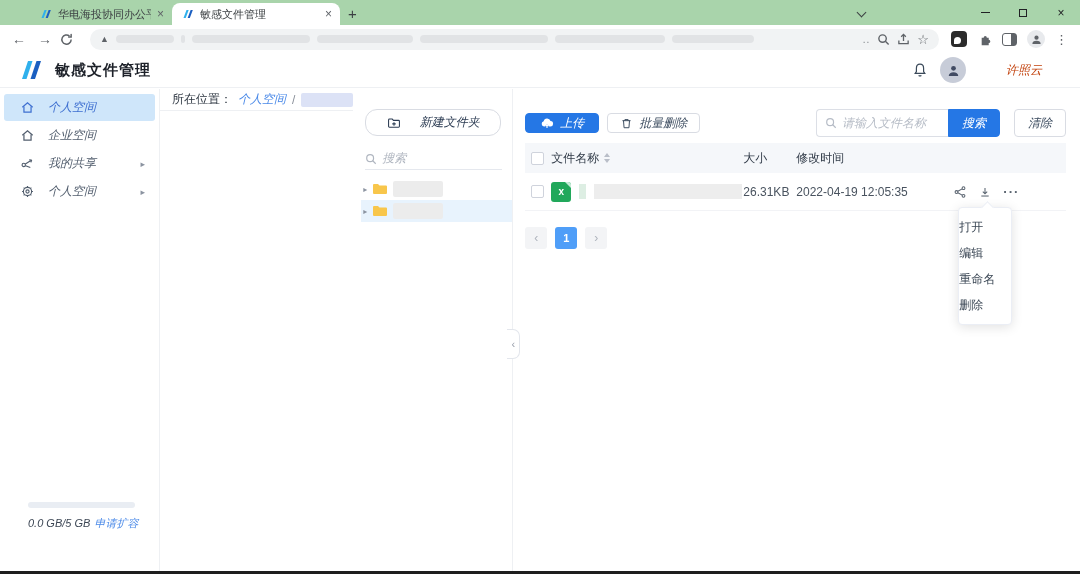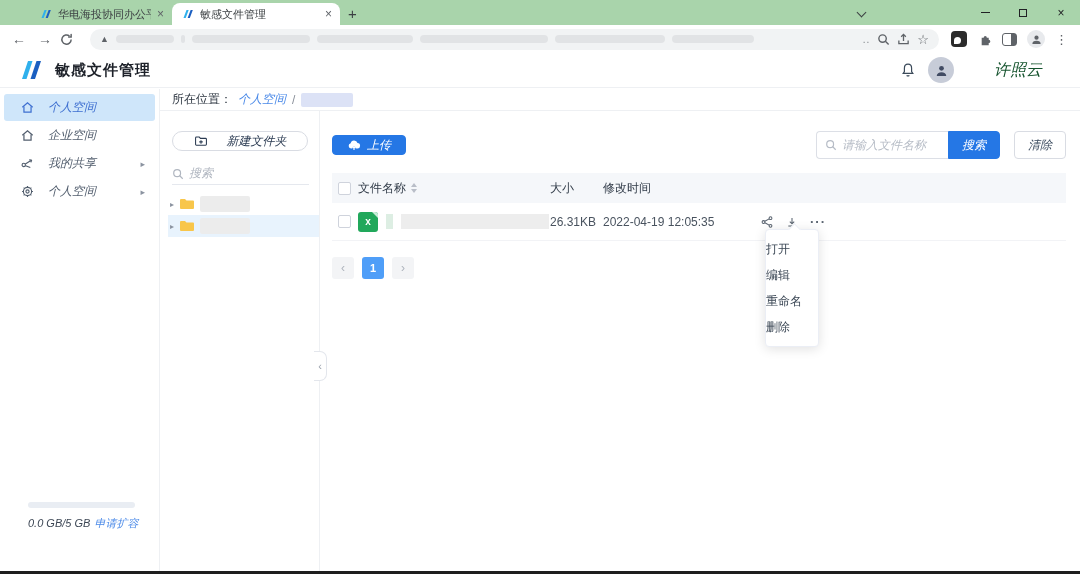--- a/index.html
+++ b/index.html
@@ -38,45 +38,45 @@
   .panel-ico::after { content:""; position:absolute; right:0; top:0; width:5px; height:100%; background:#5f6368; }
   .chrome-avatar { width:18px; height:18px; border-radius:50%; background:#e8eaed; display:flex; align-items:center; justify-content:center; }
   .kebab { color:#5f6368; font-size:13px; }
 
   
   .app-header { height:35px; background:#fff; border-bottom:1px solid #eef0f3; display:flex; align-items:center; padding:0 20px; }
   .logo { display:flex; align-items:center; gap:9px; }
   .app-title { font-size:15px; font-weight:bold; color:#1d2129; letter-spacing:1px; }
   .hdr-right { margin-left:auto; display:flex; align-items:center; gap:12px; padding-right:18px; }
   .hdr-avatar { width:26px; height:26px; border-radius:50%; background:#c7ccd8; display:flex; align-items:center; justify-content:center; }
-  .username { font-size:16px; color:#14532d; font-style:italic;margin-left:28px; }
+  .username { font-size:12px; color:#c2410c; font-style:italic;margin-left:28px; }
 
   
   .content { position:absolute; top:89px; left:0; right:0; bottom:3px; display:flex; }
   .sidebar { width:160px; border-right:1px solid #eef0f3; position:relative; padding-top:4px; }
   .side-item { height:27px; margin:1px 4px; padding-left:16px; display:flex; align-items:center; gap:13px; color:#525e6e; font-style:italic; border-radius:3px; cursor:pointer; }
   .side-item.active { background:#cfe6fa; color:#3e6fd0; }
   .side-item .lbl { flex:1; font-size:12px; }
   .side-arrow { margin-right:10px; font-size:9px; color:#8b93a0; font-style:normal; }
   .storage { position:absolute; left:28px; bottom:40px; width:118px; font-style:italic; }
   .storage-bar { width:107px; height:6px; border-radius:3px; background:#e9edf3; }
   .storage-text { margin-top:8px; font-size:11px; color:#3c4654; white-space:nowrap; }
   .storage-link { color:#4b8ae8; margin-left:4px; }
 
-  .main { flex:1; display:flex; flex-direction:column; min-width:0; }
+  .main { flex:1; display:flex; flex-direction:row; min-width:0; }
   .breadcrumb { height:22px; border-bottom:1px solid #eef0f3; display:flex; align-items:center; padding-left:12px; gap:6px; font-size:12px; }
   .bc-label { color:#2c3540; }
   .bc-link { color:#4b8ae8; font-style:italic; }
   .bc-sep { color:#8a909a; }
   .bc-redact { width:52px; height:14px; border-radius:2px; background:#dce2f6; }
   .body { flex:1; display:flex; position:relative; min-height:0; }
 
   
   .folder-panel { width:160px; border-right:1px solid #eef0f3; padding:20px 10px 0 12px; }
-  .newfolder-btn { width:136px; height:20px; background:#fff; border:1px solid #d9dce3; border-radius:12px; display:flex; align-items:center; justify-content:center; gap:19px; font-size:12px; color:#2b3b52; font-style:italic; cursor:pointer; }
+  .newfolder-btn { width:136px; height:27px; background:#fff; border:1px solid #d9dce3; border-radius:12px; display:flex; align-items:center; justify-content:center; gap:19px; font-size:12px; color:#2b3b52; font-style:italic; cursor:pointer; }
   .tree-search { margin-top:12px; height:22px; border-bottom:1px solid #e5e8ee; display:flex; align-items:center; gap:5px; color:#b0b6c0; font-size:12px; font-style:italic; }
   .tree { margin-top:8px; }
   .tree-row { height:22px; display:flex; align-items:center; gap:5px; padding-left:2px; margin:0 -10px 0 -4px; padding-right:10px; }
   .tree-row.selected { background:#e8f3fd; }
   .tree-caret { font-size:8px; color:#8b93a0; font-style:normal; }
   .tree-redact { width:50px; height:16px; background:#ececec; border-radius:2px; }
 
   
   .collapse-handle { position:absolute; left:154px; top:240px; width:13px; height:30px; background:#fff; border:1px solid #e3e6ec; border-left:none; border-radius:0 7px 7px 0; display:flex; align-items:center; justify-content:center; color:#9aa1ac; font-size:11px; cursor:pointer; z-index:5; }
 
@@ -87,21 +87,21 @@
   .btn-primary { background:#2577e5; color:#fff; border:1px solid #2577e5; padding:0 14px; }
   .btn-plain { background:#fff; color:#3a4a5e; border:1px solid #d9dce3; padding:0 12px; margin-left:8px; }
   .search-group { margin-left:auto; display:flex; align-items:center; }
   .search-wrap { width:132px; height:28px; border:1px solid #dcdfe6; border-right:none; border-radius:4px 0 0 4px; display:flex; align-items:center; padding:0 8px; gap:5px; background:#fff; }
   .search-wrap input { border:none; outline:none; width:100%; font-size:12px; font-style:italic; background:transparent; color:#333; }
   .search-wrap input::placeholder { color:#b6bcc6; }
   .btn-search { background:#2577e5; color:#fff; border:1px solid #2577e5; border-radius:0 4px 4px 0; height:28px; padding:0 13px; font-size:12px; font-style:italic; display:flex; align-items:center; cursor:pointer; }
   .btn-clear { margin-left:14px; height:28px; padding:0 13px; background:#fff; border:1px solid #d9dce3; border-radius:4px; color:#3a4a5e; font-size:12px; font-style:italic; display:flex; align-items:center; cursor:pointer; }
 
   .grid-row { display:grid; grid-template-columns:26px 192px 53px 157px 1fr; align-items:center; }
-  .thead { margin-top:14px; height:30px; background:#f5f7fa; color:#323c49; font-size:12px; }
+  .thead { margin-top:6px; height:30px; background:#f5f7fa; color:#323c49; font-size:12px; }
   .checkbox { width:13px; height:13px; border:1px solid #cfd3dc; border-radius:2px; background:#fff; margin-left:6px; cursor:pointer; }
   .th-name { display:flex; align-items:center; }
   .sort { display:inline-flex; flex-direction:column; gap:2px; margin-left:5px; }
   .sort i { display:block; width:0; height:0; border-left:3.5px solid transparent; border-right:3.5px solid transparent; }
   .sort .up { border-bottom:4px solid #b9bec8; }
   .sort .dn { border-top:4px solid #b9bec8; }
   .trow { height:38px; border-bottom:1px solid #f2f3f6; font-size:12px; color:#49535f; }
   .name-cell { display:flex; align-items:center; gap:8px; }
   .xl-icon { width:20px; height:20px; background:#21a85b; border-radius:3px; position:relative; display:flex; align-items:center; justify-content:center; color:#fff; font-size:10px; font-weight:bold; }
   .xl-icon::after { content:""; position:absolute; top:0; right:0; width:0; height:0; border-top:6px solid #c9ecd9; border-left:6px solid transparent; border-radius:0 3px 0 0; }
@@ -347,20 +347,29 @@
           <div class="toolbar">
             <div class="btn btn-primary">
               <span>
                 <svg width="14" height="14" viewBox="0 0 16 16">
                     <path d="M4.6 12 a3 3 0 0 1 -0.4 -5.9 a4 4 0 0 1 7.8 -0.4 a2.6 2.6 0 0 1 -0.4 6.3 H10.6 L8 9.2 L5.4 12 Z" fill="#fff"></path>
                     <path d="M8 13.8 V10 M6.3 11.6 L8 9.8 L9.7 11.6" stroke="#fff" stroke-width="1.3" fill="none"></path>
                   </svg>
               </span>
               <span>上传</span>
             </div>
+            <div class="btn btn-plain">
+              <span>
+                <svg width="13" height="13" viewBox="0 0 16 16" fill="none" stroke="#3a4a5e" stroke-width="1.2">
+                    <path d="M3 4.5 H13 M6 4.5 V3.2 H10 V4.5"></path>
+                    <path d="M4.3 4.5 L5 13.2 H11 L11.7 4.5"></path>
+                  </svg>
+              </span>
+              <span>批量删除</span>
+            </div>
             <div class="search-group">
               <div class="search-wrap">
                 <span>
                   <svg width="12" height="12" viewBox="0 0 14 14" fill="none" stroke="#b6bcc6" stroke-width="1.4">
                       <circle cx="6" cy="6" r="4"></circle>
                       <path d="M9 9 L12.5 12.5"></path>
                     </svg>
                 </span>
                 <input type="text" placeholder="请输入文件名称" style="">
               </div>

